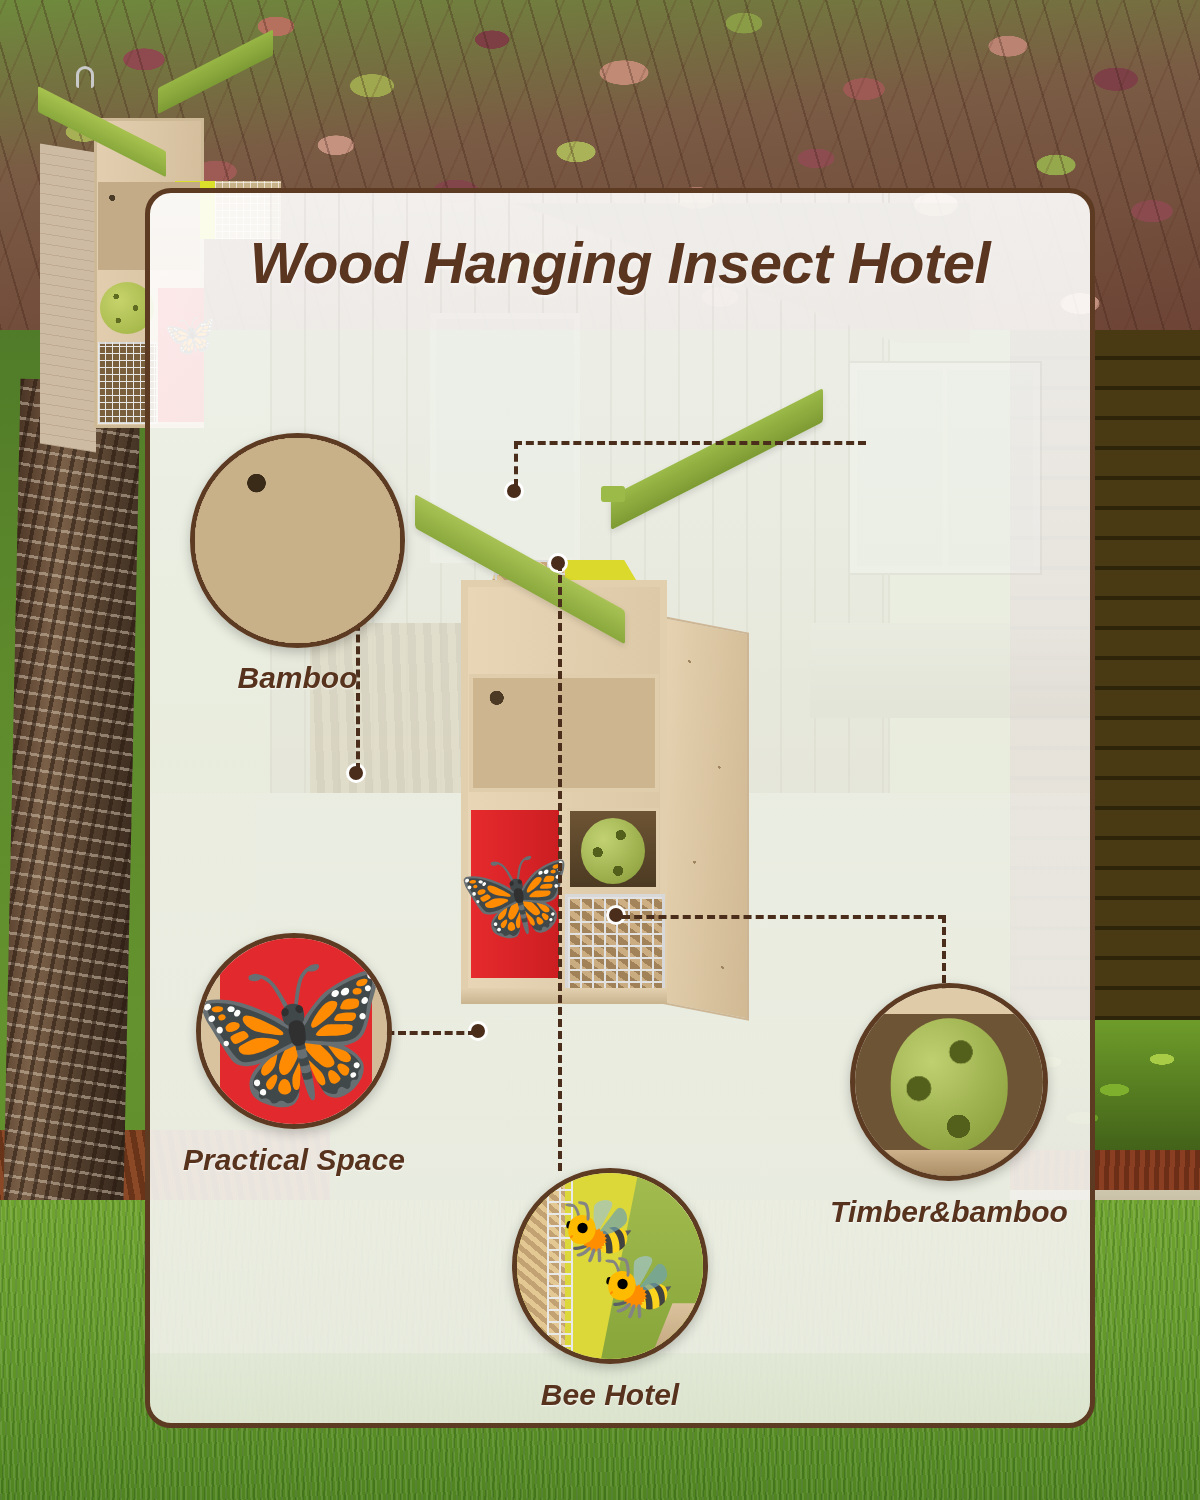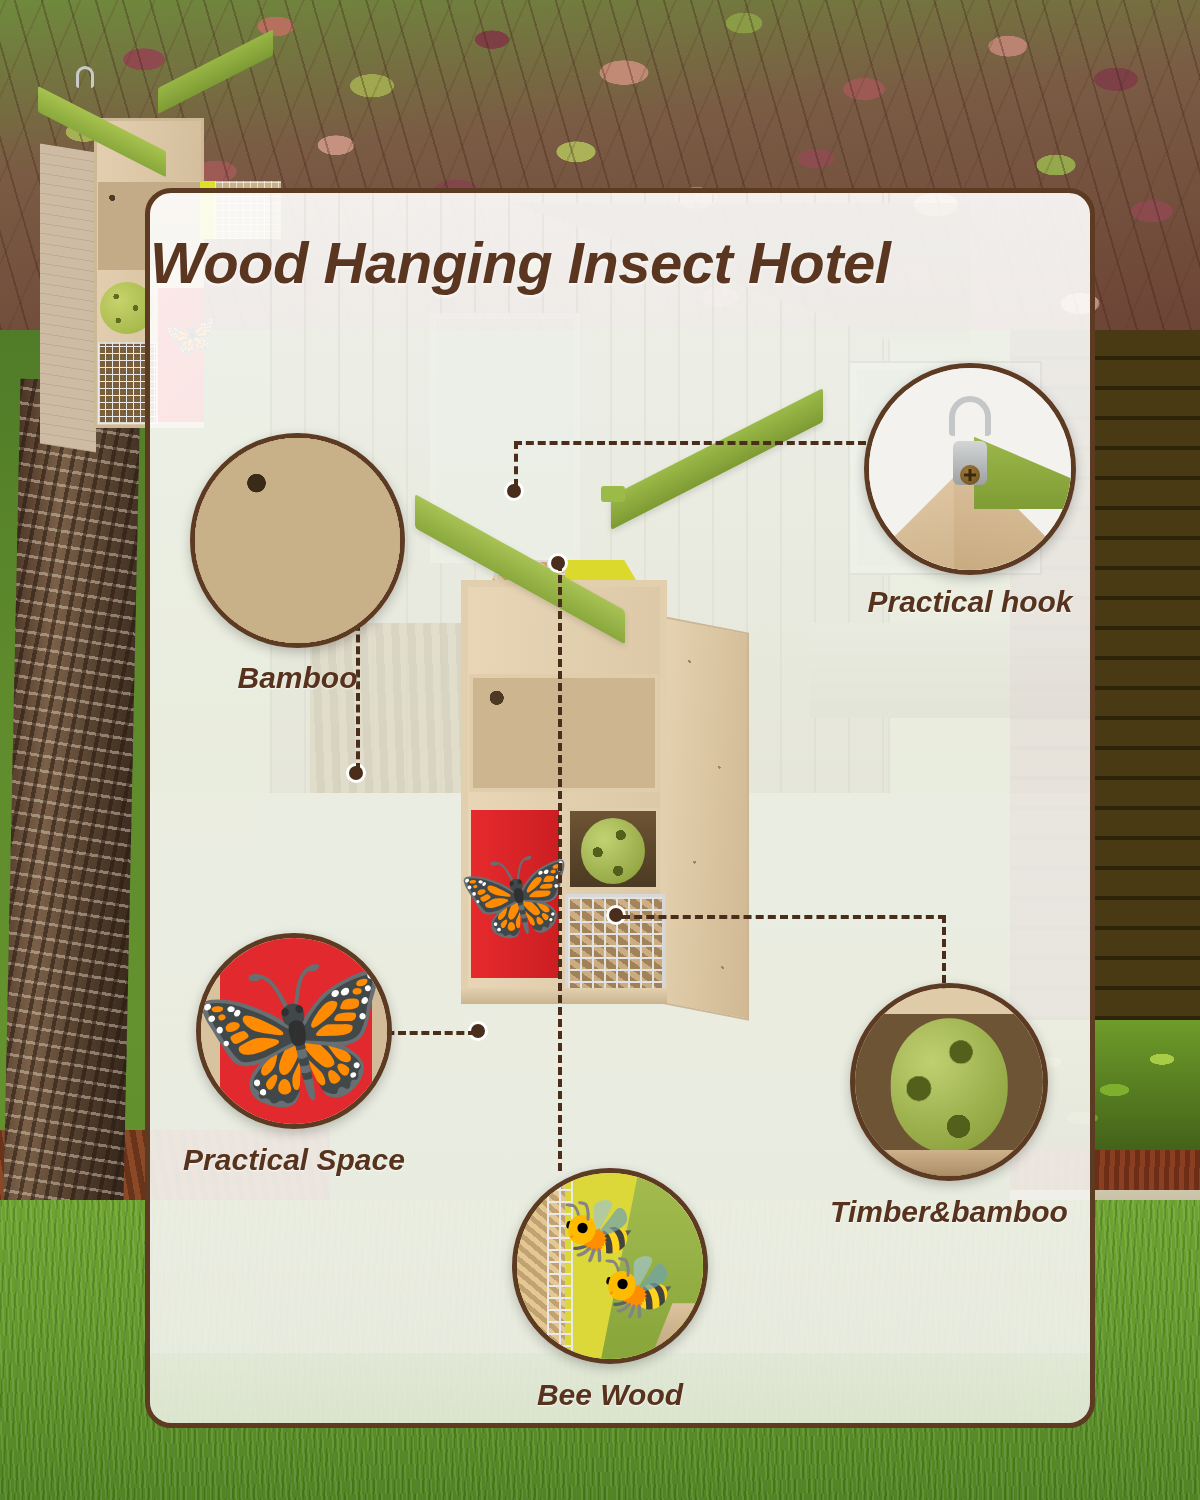--- a/index.html
+++ b/index.html
@@ -242,21 +242,21 @@
     position:absolute; left:0; top:600px; width:950px; height:640px;
     background:linear-gradient(180deg,#efeee9,#e6e6e0);
   }
   .pp-grass{
     position:absolute; left:0; bottom:0; width:950px; height:70px;
     background:linear-gradient(180deg,#cfdcc0,#b9ce9f); opacity:.8;
   }
 
   
   .title{
-    position:absolute; left:0; right:0; top:36px; text-align:left;
+    position:absolute; left:0; right:0; top:36px; text-align:center;
     font-size:58px; font-weight:bold; font-style:italic;
     color:#5a3520; letter-spacing:-.5px;
     text-shadow:0 2px 3px rgba(255,255,255,.7);
   }
 
   
   .callout{ position:absolute; }
   .circ{
     width:100%; height:100%; border-radius:50%;
     border:5px solid #5d3a22; overflow:hidden; position:relative;
@@ -614,33 +614,20 @@
   <div class="dot" style="left:398px; top:360px;"></div>
   <div class="dash-v" style="left:408px; top:370px; height:608px;"></div>
 
   <div class="callout" style="left:40px; top:240px; width:215px; height:215px;">
     <div class="circ">
       <div class="c-bamboo"></div>
     </div>
     <div class="clabel" style="top:228px;text-align:center;">Bamboo</div>
   </div>
 
-  <div class="callout" style="left:714px; top:170px; width:212px; height:212px;">
-    <div class="circ">
-      <div class="c-hook">
-        <div class="ch-woodL"></div>
-        <div class="ch-woodR"></div>
-        <div class="ch-greenR"></div>
-        <div class="ch-ring"></div>
-        <div class="ch-plate"></div>
-        <div class="ch-screw"></div>
-      </div>
-    </div>
-    <div class="clabel" style="top:222px;">Practical hook</div>
-  </div>
 
   <div class="callout" style="left:46px; top:740px; width:196px; height:196px;">
     <div class="circ">
       <div class="c-bfly">
         <span class="bf">🦋</span>
       </div>
     </div>
     <div class="clabel" style="top:210px;">Practical Space</div>
   </div>
 
@@ -659,16 +646,16 @@
       <div class="c-bee">
         <div class="cb-shav"></div>
         <div class="cb-mesh"></div>
         <div class="cb-roofwhite"></div>
         <div class="cb-roof"></div>
         <div class="cb-wood"></div>
         <span class="bee-glyph" style="left:44px; top:28px;">🐝</span>
         <span class="bee-glyph" style="left:84px; top:84px;">🐝</span>
       </div>
     </div>
-    <div class="clabel" style="top:210px;">Bee Wood</div>
+    <div class="clabel" style="top:210px;">Bee Hotel</div>
   </div>
 
 </div>
 
 </body></html>

